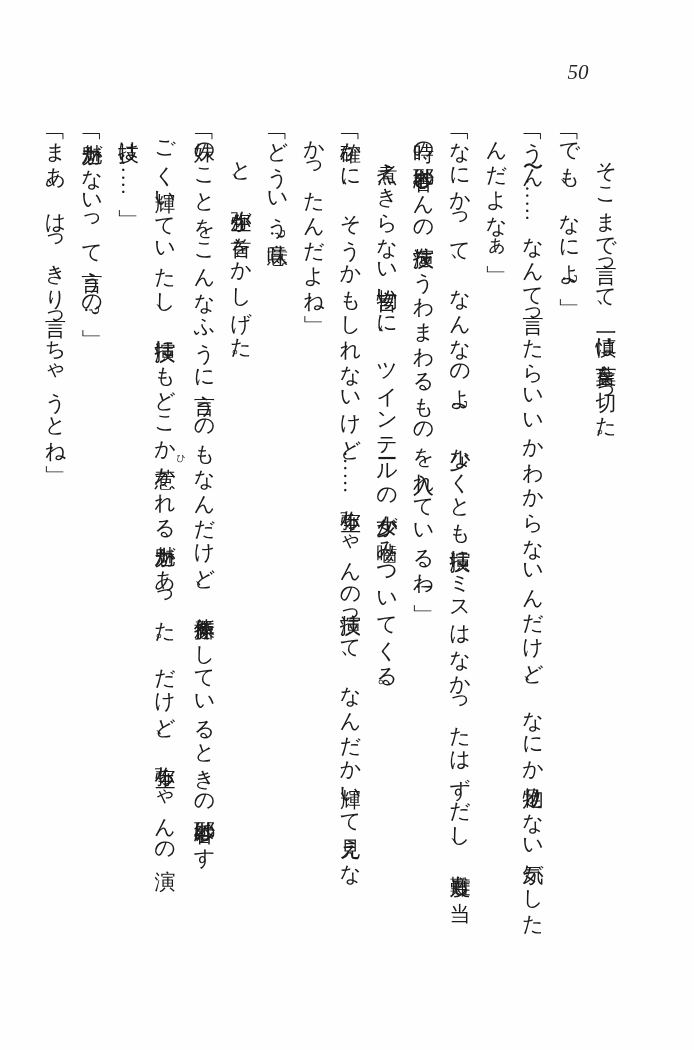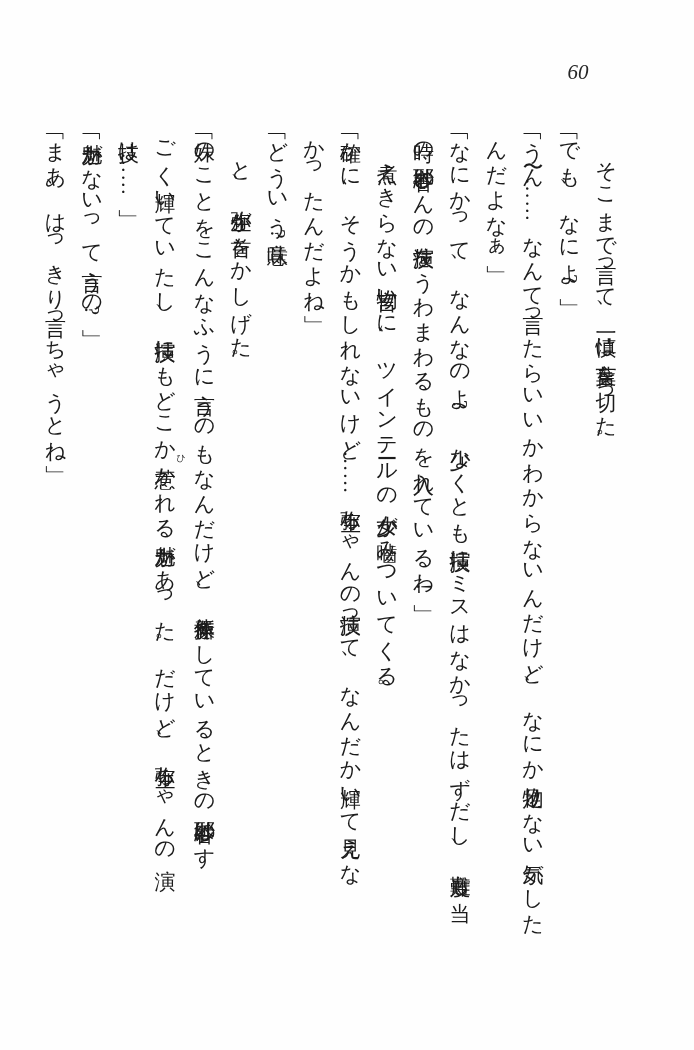--- a/index.html
+++ b/index.html
@@ -50,21 +50,21 @@
   }
   rt {
     font-size: 9px;
     letter-spacing: 0;
   }
 </style>
 </head>
 <body>
 
 <div class="page">
-  <div class="page-number">60</div>
+  <div class="page-number">50</div>
   <div class="text-block">
       <p class="text-line indent">そこまで言って、慎一は言葉を切った。</p>
       <p class="text-line">「でも、なによ?」</p>
       <p class="text-line">「う〜ん……なんて言ったらいいかわからないんだけど、なにか物足りない気がした</p>
       <p class="text-line">んだよなぁ」</p>
       <p class="text-line">「なにかって、なんなのよ?　少なくとも演技にミスはなかったはずだし、難度も当</p>
       <p class="text-line">時の紗耶香さんの演技をうわまわるものを入れているわ!」</p>
       <p class="text-line indent">煮えきらない物言いに、ツインテールの少女が嚙みついてくる。</p>
       <p class="text-line">「確かに、そうかもしれないけど……弥生ちゃんの演技って、なんだか輝いて見えな</p>
       <p class="text-line">かったんだよね」</p>

